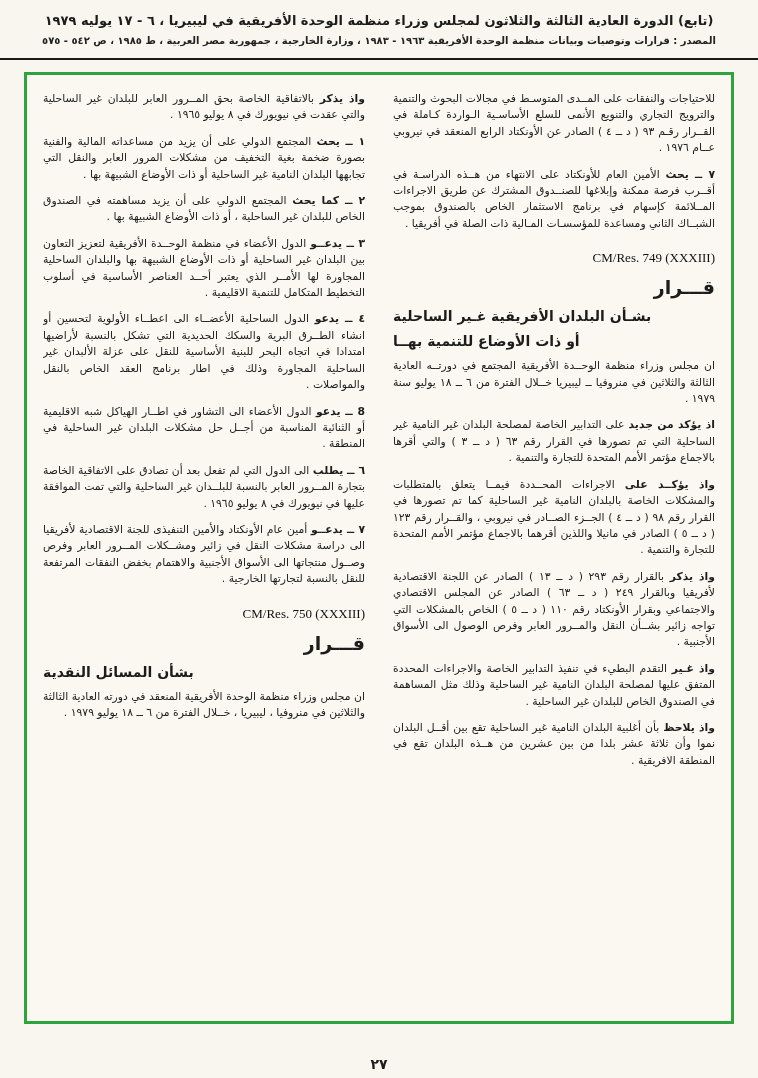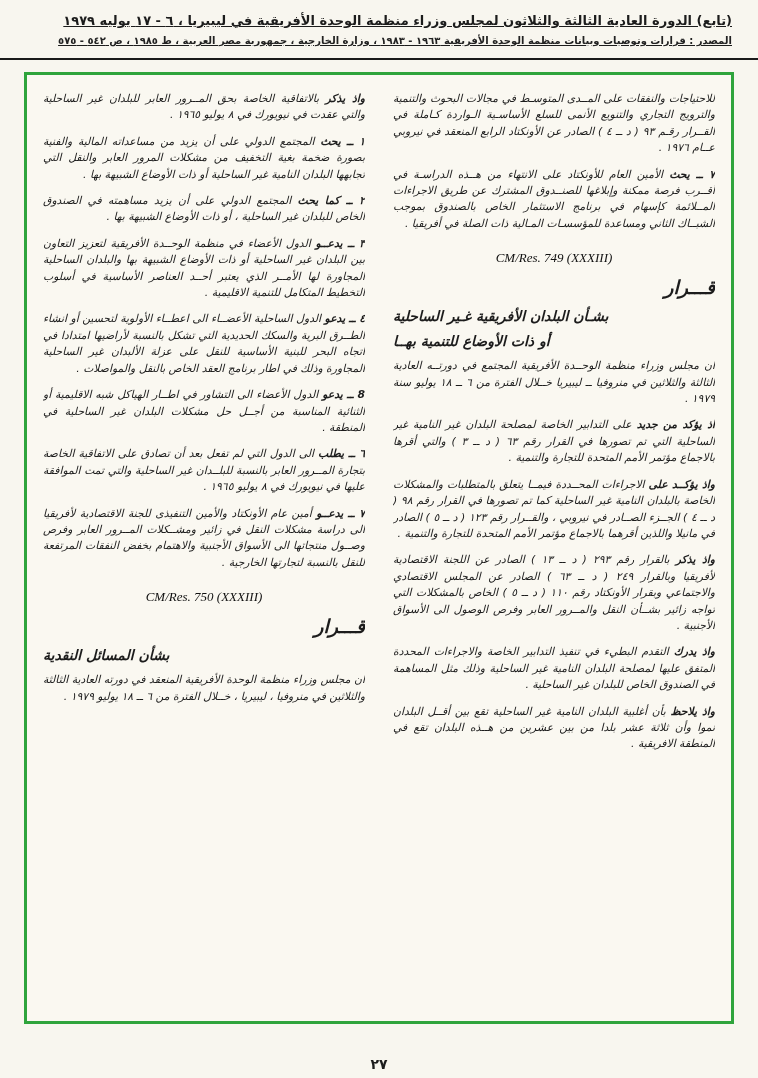--- a/index.html
+++ b/index.html
@@ -1,35 +1,35 @@
 <!DOCTYPE html>
 <html lang="ar" style="--frame-green: #2fa43c;"><head>
 <meta charset="utf-8">
 <style>
   html,body{margin:0;padding:0;}
   body{
     width:758px;height:1078px;overflow:hidden;
     background:#f8f6ef;color:#1c1c1c;
     font-family:"DejaVu Sans",sans-serif;
   }
-  header{direction:rtl;padding:13px 26px 5px;text-decoration:underline;}
+  header{direction:rtl;text-align:center;padding:13px 26px 5px;}
   .hdr-title{font-weight:bold;font-size:13px;letter-spacing:0;}
   .hdr-source{font-weight:bold;font-size:10px;margin-top:7px;color:#222;}
   .hdr-rule{border-top:2px solid #1a1a1a;margin:7px 0 0;}
   .frame{
     border:3px solid var(--frame-green,#2fa43c);
     margin:12px 24px 0;height:952px;box-sizing:border-box;
     padding:16px 16px;display:flex;direction:rtl;gap:28px;overflow:hidden;
     background:#faf8f1;
   }
-  .column{flex:1 1 0;min-width:0;direction:rtl;text-align:justify;overflow:hidden;font-style:italic;}
+  .column{flex:1 1 0;min-width:0;direction:rtl;text-align:justify;overflow:hidden;}
   .para{margin:0 0 10px;font-size:10.8px;line-height:1.52;}
   .lead{font-weight:bold;}
   .res-ref{
-    direction:ltr;text-align:center;unicode-bidi:embed;
+    direction:ltr;text-align:right;unicode-bidi:embed;
     font-family:"Liberation Serif",serif;font-size:13px;margin:18px 0 6px;color:#111;
   }
   .res-title{text-align:right;font-size:19px;font-weight:bold;margin:10px 0 10px;}
   .res-subtitle{text-align:left;font-size:14px;font-weight:bold;margin:0 0 9px;}
   footer{text-align:center;margin-top:30px;}
   .page-num{font-weight:bold;font-size:14px;}
 </style>
 </head>
 <body>
 
@@ -64,21 +64,21 @@
     </p>
     <p class="para">
       <strong class="lead">واذ يؤكــد على</strong>
       <span>الاجراءات المحــددة فيمــا يتعلق بالمتطلبات والمشكلات الخاصة بالبلدان النامية غير الساحلية كما تم تصورها في القرار رقم ٩٨ ( د ــ ٤ ) الجــزء الصــادر في نيروبي ، والقــرار رقم ١٢٣ ( د ــ ٥ ) الصادر في مانيلا واللذين أقرهما بالاجماع مؤتمر الأمم المتحدة للتجارة والتنمية .</span>
     </p>
     <p class="para">
       <strong class="lead">واذ يذكر</strong>
       <span>بالقرار رقم ٢٩٣ ( د ــ ١٣ ) الصادر عن اللجنة الاقتصادية لأفريقيا وبالقرار ٢٤٩ ( د ــ ٦٣ ) الصادر عن المجلس الاقتصادي والاجتماعي وبقرار الأونكتاد رقم ١١٠ ( د ــ ٥ ) الخاص بالمشكلات التي تواجه زائير بشــأن النقل والمــرور العابر وفرص الوصول الى الأسواق الأجنبية .</span>
     </p>
     <p class="para">
-      <strong class="lead">واذ يدرك</strong>
+      <strong class="lead">واذ غـير</strong>
       <span>التقدم البطيء في تنفيذ التدابير الخاصة والاجراءات المحددة المتفق عليها لمصلحة البلدان النامية غير الساحلية وذلك مثل المساهمة في الصندوق الخاص للبلدان غير الساحلية .</span>
     </p>
     <p class="para">
       <strong class="lead">واذ يلاحظ</strong>
       <span>بأن أغلبية البلدان النامية غير الساحلية تقع بين أقــل البلدان نموا وأن ثلاثة عشر بلدا من بين عشرين من هــذه البلدان تقع في المنطقة الافريقية .</span>
     </p>
   </section>
 
   <section class="column">
     <p class="para">

